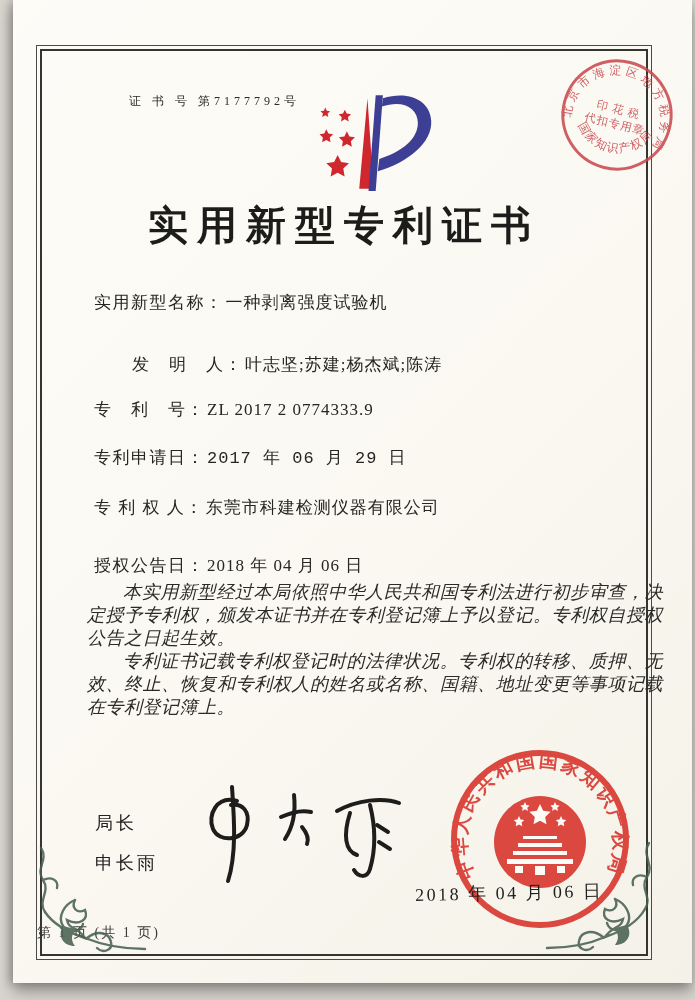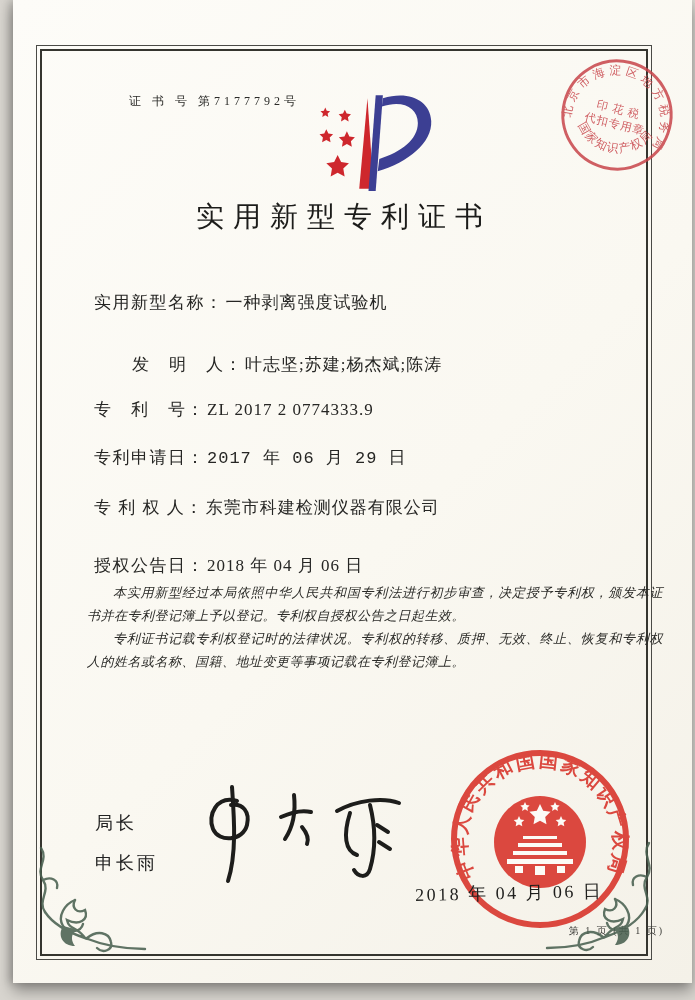--- a/index.html
+++ b/index.html
@@ -27,50 +27,50 @@
     position:absolute;left:62px;top:47px;
     font-size:12px;letter-spacing:4px;color:#2b2b28;margin-left:30px;
   }
   .logo{position:absolute;left:267px;top:40px;width:130px;height:108px;}
   .tax-stamp{
     position:absolute;left:521px;top:10px;width:118px;height:118px;
     transform:rotate(14deg);opacity:.85;
   }
   .title{
     position:absolute;left:0;top:152px;width:100%;
-    text-align:center;font-size:28px;font-weight:normal;
+    text-align:center;font-size:40px;font-weight:bold;
     letter-spacing:9px;color:#1c1c1a;
   }
   .fields{position:absolute;left:57px;top:245px;width:540px;font-size:17px;color:#262624;}
   .field-row{position:absolute;left:0;white-space:nowrap;}
   .field-row .lbl{letter-spacing:1.5px;}
   .field-row .val{margin-left:2px;letter-spacing:1px;text-align:right;}
   .f0{top:0px;} .f1{top:62px;margin-left:38px;} .f2{top:107px;} .f3{top:155px;font-family:Liberation Mono, monospace;} .f4{top:205px;} .f5{top:263px;}
   .paras{
     position:absolute;left:50px;top:535px;width:576px;
-    font-size:13px;line-height:23px;color:#2a2a27;
+    font-size:18px;line-height:23px;color:#2a2a27;
     text-align:justify;letter-spacing:.5px;
   }
   .paras p{margin:0;text-indent:2em;font-style:italic;}
   .director{
     position:absolute;left:58px;top:765px;
     font-size:18px;color:#222;letter-spacing:3px;
     font-family:Liberation Mono, monospace;
   }
   .director div{margin-bottom:16px;}
   .signature{position:absolute;left:160px;top:735px;width:230px;height:110px;}
   .seal{position:absolute;left:408px;top:698px;width:190px;height:190px;opacity:.92;}
   .seal-date{
     position:absolute;left:378px;top:835px;
     font-size:18px;color:#1f1f1d;letter-spacing:2.5px;
     transform:rotate(-1.2deg);z-index:5;white-space:nowrap;
   }
   .footer{
-    position:absolute;left:13px;top:878px;width:100%;text-align:right;
-    font-size:10px;color:#3b3b37;letter-spacing:2px;
+    position:absolute;left:0;top:878px;width:100%;text-align:left;
+    font-size:14px;color:#3b3b37;letter-spacing:2px;
   }
   .flourish{position:absolute;opacity:.88;}
   .fl-bl{left:-10px;top:800px;width:120px;height:118px;}
   .fl-br{left:508px;top:793px;width:112px;height:125px;}
   svg text{font-family:"Liberation Serif","DejaVu Serif",serif;}
 </style>
 </head>
 <body>
 
 <div class="photo">

